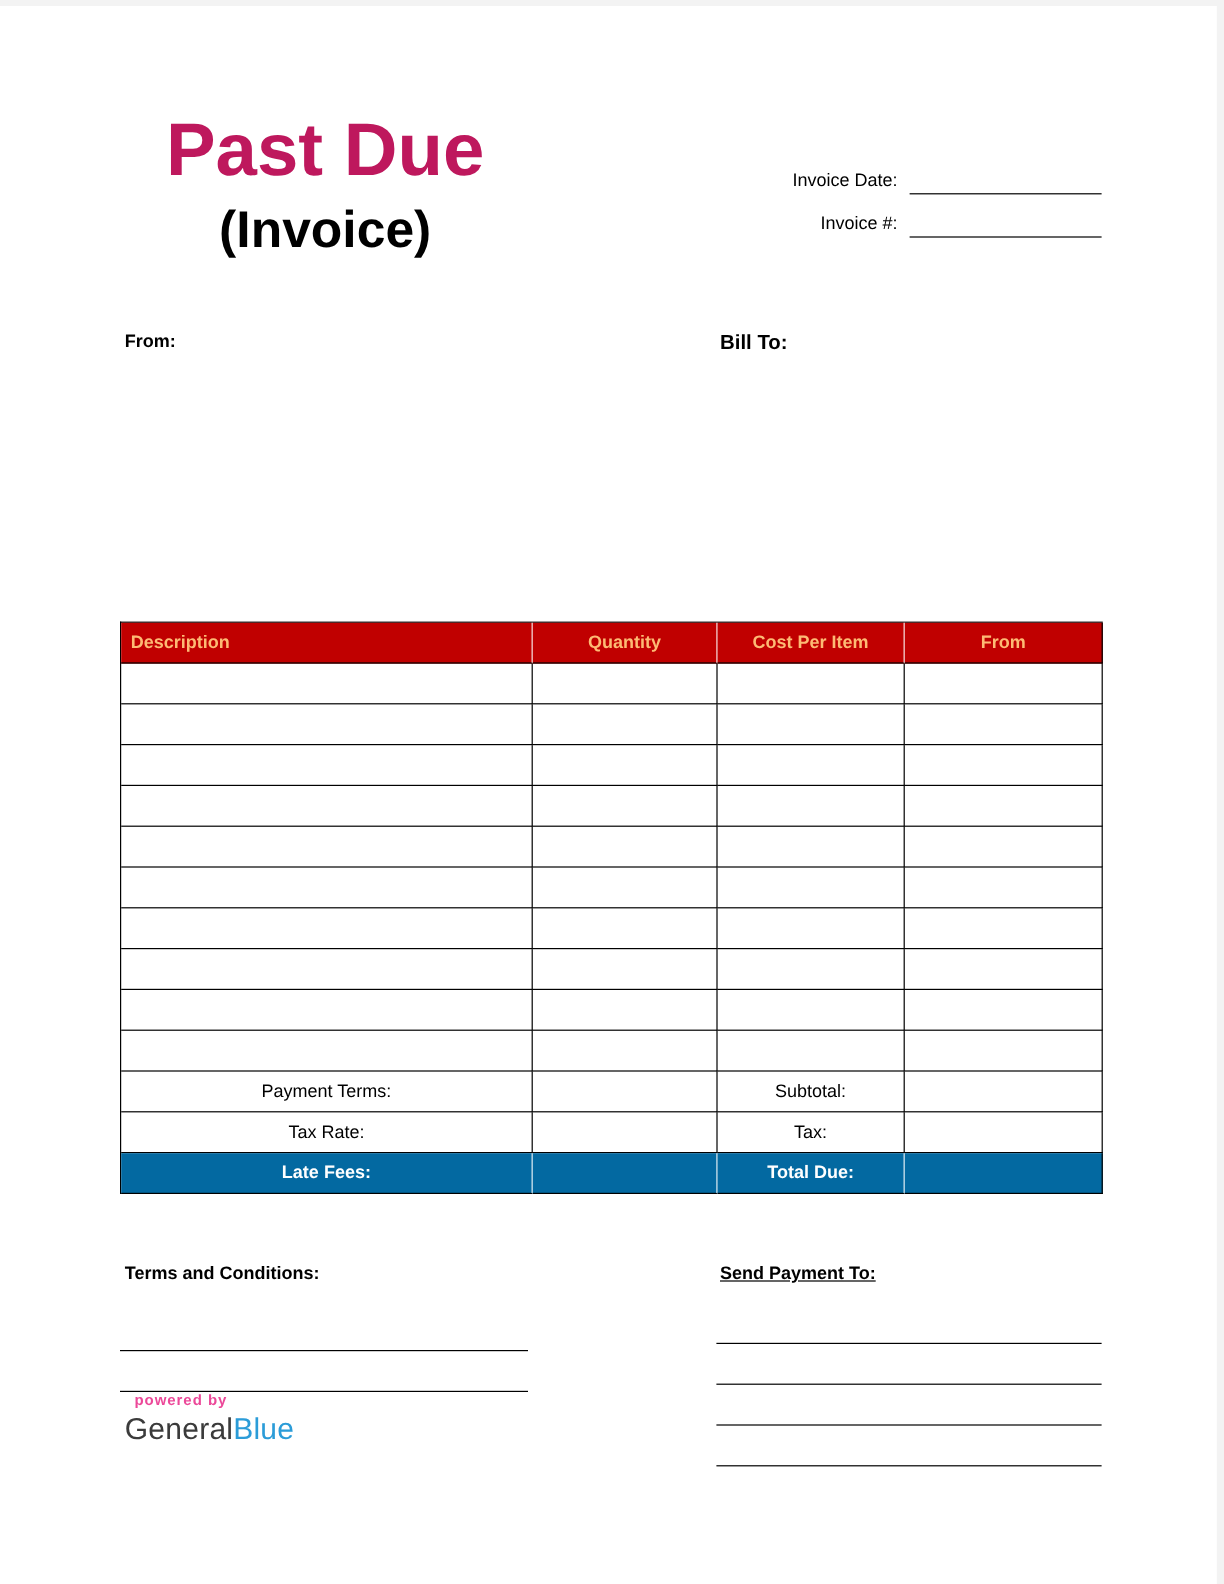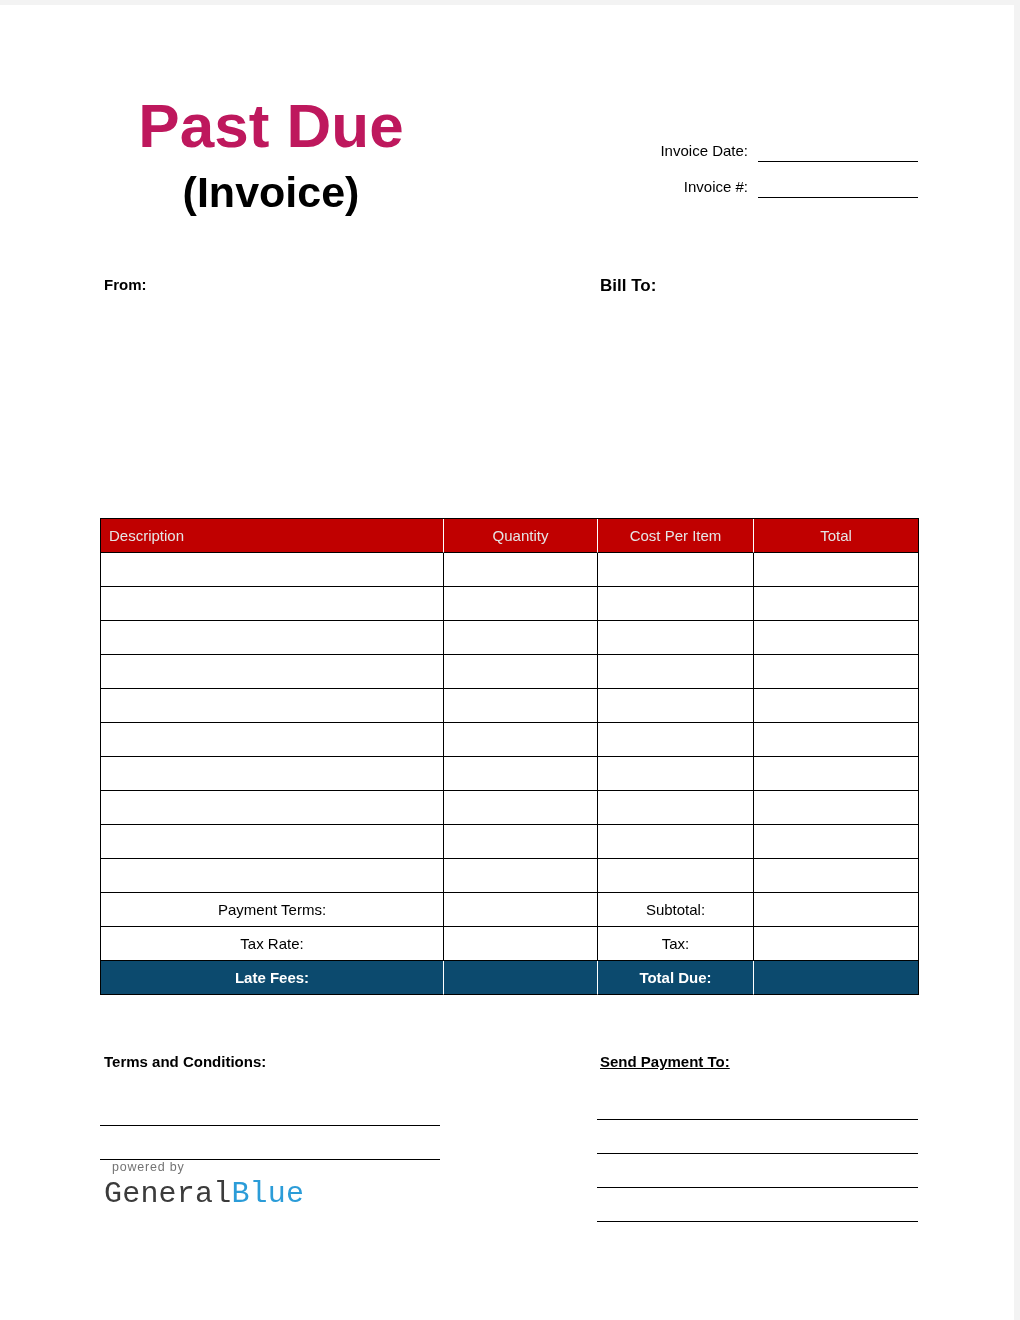--- a/index.html
+++ b/index.html
@@ -41,43 +41,43 @@
   }
   .inv-table th, .inv-table td {
     border-right: 1px solid #000;
     border-bottom: 1px solid #000;
     height: 34px;
     padding: 0 8px;
     font-size: 15px;
     overflow: hidden;
   }
   .inv-table thead th {
-    background: #C00000; color: #e5e5e5; font-weight: normal; text-align: center;
+    background: #C00000; color: #fdba74; font-weight: bold; text-align: center;
     border-right-color: #ffffff;
   }
   .inv-table thead th.th-desc { text-align: left; }
   .inv-table thead th.last { border-right-color: #000000; }
   td.lbl-right { text-align: center; }
   tr.red-row td {
-    background: #0c4a6e; color: #ffffff; font-weight: bold;
+    background: #0369a1; color: #ffffff; font-weight: bold;
     border-right-color: #ffffff;
   }
   tr.red-row td.last { border-right-color: #000000; }
 
   
   .terms-label { position: absolute; left: 104px; top: 1053px; font-size: 15px; font-weight: bold; }
   .sendpay-label { position: absolute; left: 600px; top: 1053px; font-size: 15px; font-weight: bold; text-decoration: underline; }
   .terms-lines { position: absolute; left: 100px; top: 1092px; width: 340px; }
   .sendpay-lines { position: absolute; left: 597px; top: 1086px; width: 321px; }
   .blank-line { height: 34px; border-bottom: 1.5px solid #000; }
 
   
   .brand { position: absolute; left: 104px; top: 1160px; }
-  .powered { font-size: 12.5px; color: #737373; letter-spacing: 0.8px; padding-left: 8px; }
-  .brand-name { font-size: 30px; margin-top: 3px; letter-spacing: 0.2px; font-family: Liberation Mono, monospace; }
+  .powered { font-size: 12.5px; color: #ec4899; letter-spacing: 0.8px; padding-left: 8px; font-weight: bold; }
+  .brand-name { font-size: 25px; margin-top: 3px; letter-spacing: 0.2px; }
   .brand-general { color: #3B3B3B; }
   .brand-blue { color: #2B9CD8; }
 </style>
 </head>
 <body>
 
 <div class="page">
   <div class="edge edge-top"></div>
   <div class="edge edge-right"></div>
 
@@ -105,21 +105,21 @@
       <col style="width:343px">
       <col style="width:154px">
       <col style="width:156px">
       <col style="width:165px">
     </colgroup>
     <thead>
       <tr>
         <th class="th-desc">Description</th>
         <th>Quantity</th>
         <th>Cost Per Item</th>
-        <th class="last">Total</th>
+        <th class="last">From</th>
       </tr>
     </thead>
     <tbody>
       <tr>
         <td></td>
         <td></td>
         <td></td>
         <td class="last"></td>
       </tr>
       <tr>

